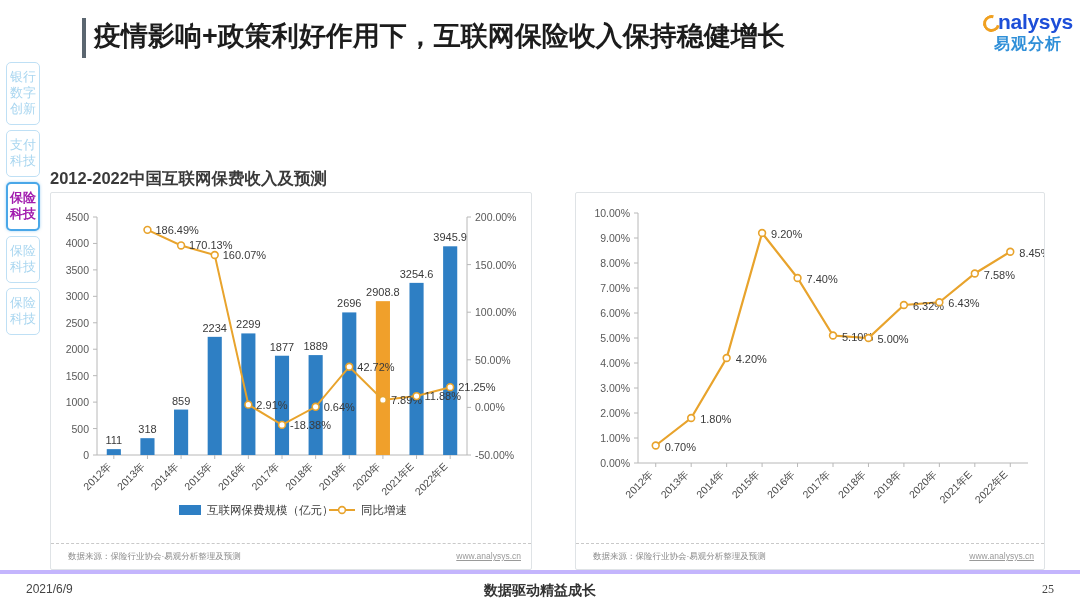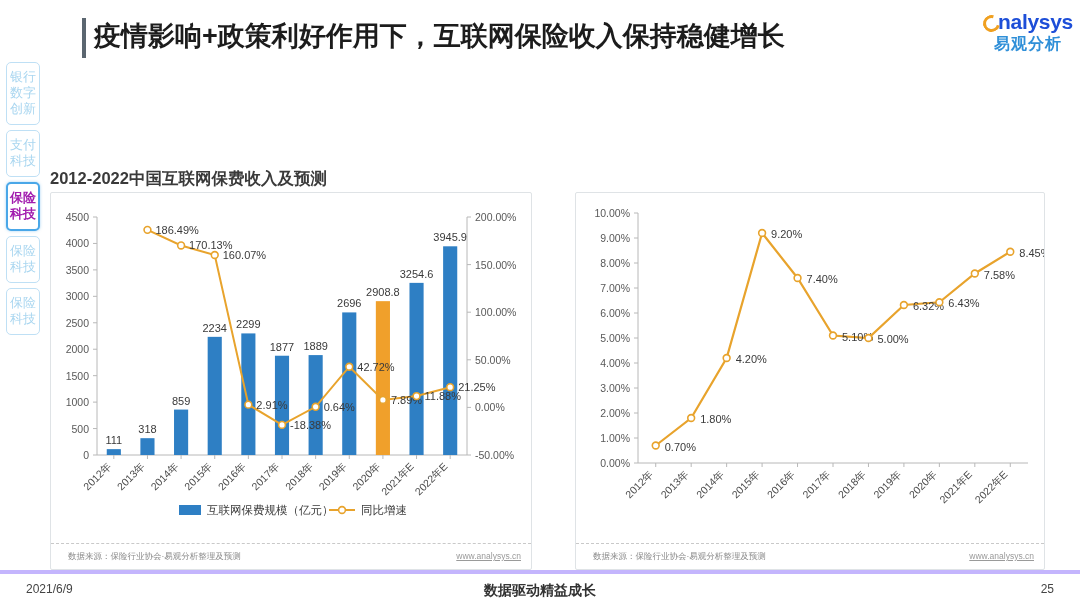--- a/index.html
+++ b/index.html
@@ -89,21 +89,21 @@
   .wm { position:absolute; pointer-events:none; color:#e3f1fb; font-weight:bold; font-style:italic; }
   .wm1 { left:210px; top:300px; font-size:66px; }
   .wm2 { left:235px; top:360px; font-size:50px; }
   .wm3 { left:600px; top:255px; font-size:70px; }
   .wm4 { left:610px; top:330px; font-size:56px; }
 
   
   .footer { position:absolute; left:0; bottom:4px; width:1080px; height:34px; border-top:4px solid #c4b5fd;}
   .footer-date { position:absolute; left:26px; top:8px; font-size:12px; color:#444; }
   .footer-center { position:absolute; left:0; right:0; top:8px; text-align:center; font-size:14px; font-weight:bold; color:#333; }
-  .footer-page { position:absolute; right:26px; top:8px; font-size:12px; color:#444; }
+  .footer-page { position:absolute; right:26px; top:8px; font-size:12px; color:#444;font-family:Liberation Serif, serif; }
 </style>
 </head>
 <body>
 
 <div class="page">
 
   <div class="header">
     <div class="title-bar"></div>
     <div class="page-title">疫情影响+政策利好作用下，互联网保险收入保持稳健增长</div>
     <div class="logo">

